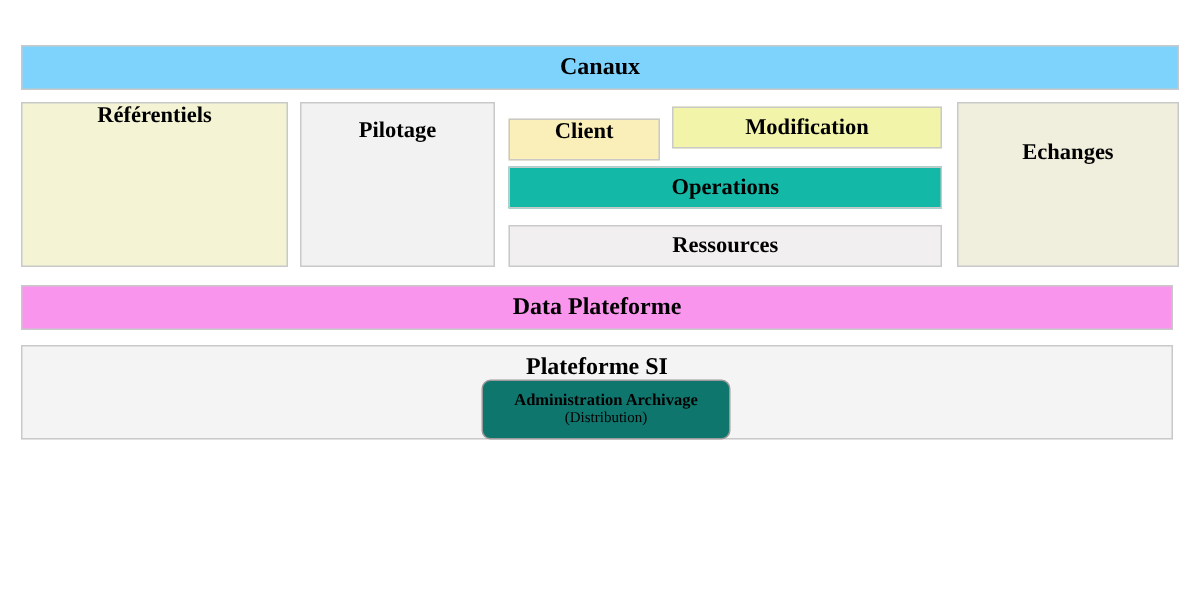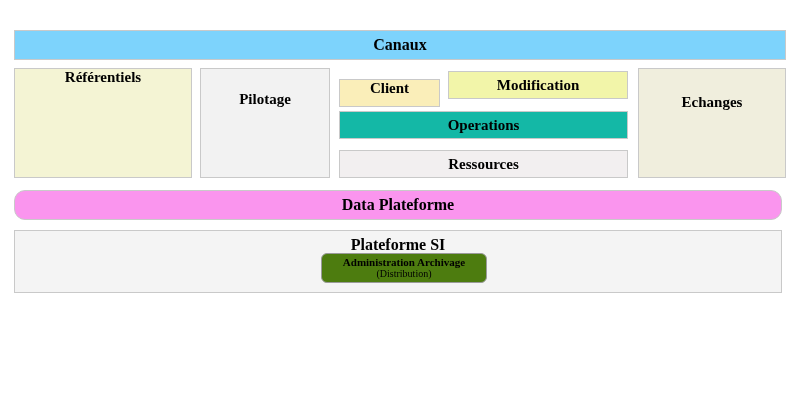--- a/index.html
+++ b/index.html
@@ -55,21 +55,21 @@
     width: 178px;
     height: 110px;
     background: #f4f4d4;
   }
   #pilotage {
     left: 200px;
     top: 68px;
     width: 130px;
     height: 110px;
     background: #f2f2f2;
-    padding-top: 22px;
+    padding-top: 10px;
   }
 
   
   #client {
     left: 339px;
     top: 79px;
     width: 101px;
     height: 28px;
     background: #faeeb9;
     display: flex;
@@ -121,21 +121,20 @@
   #data-plateforme {
     left: 14px;
     top: 190px;
     width: 768px;
     height: 30px;
     background: #fa95ee;
     display: flex;
     align-items: center;
     justify-content: center;
     font-size: 16px;
-    border-radius: 11px;
   }
 
   
   #transverse-si {
     left: 14px;
     top: 230px;
     width: 768px;
     height: 63px;
     background: #f4f4f4;
     padding-top: 5px;
@@ -143,23 +142,23 @@
   #transverse-si .blk-label {
     font-size: 16px;
   }
 
   
   #admin-archivage {
     position: absolute;
     left: 306px;
     top: 22px;
     width: 166px;
-    height: 30px;
+    height: 40px;
     box-sizing: border-box;
-    background: #4d7c0f;
+    background: #0f766e;
     border: 1px solid #9a9a9a;
     border-radius: 6px;
     display: flex;
     flex-direction: column;
     align-items: center;
     justify-content: center;
     line-height: 1.05;
   }
   #admin-archivage .aa-title {
     font-size: 11px;

